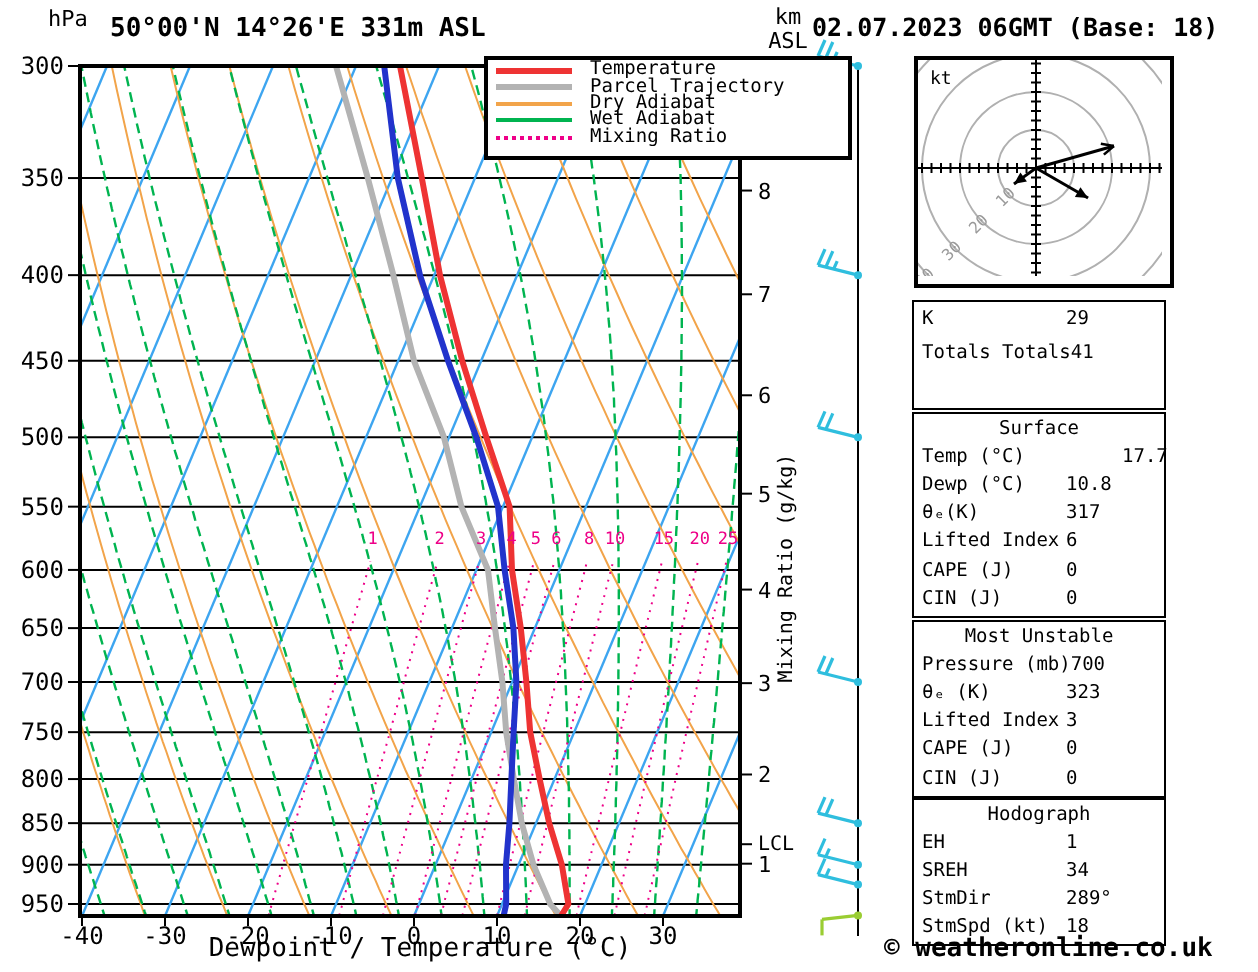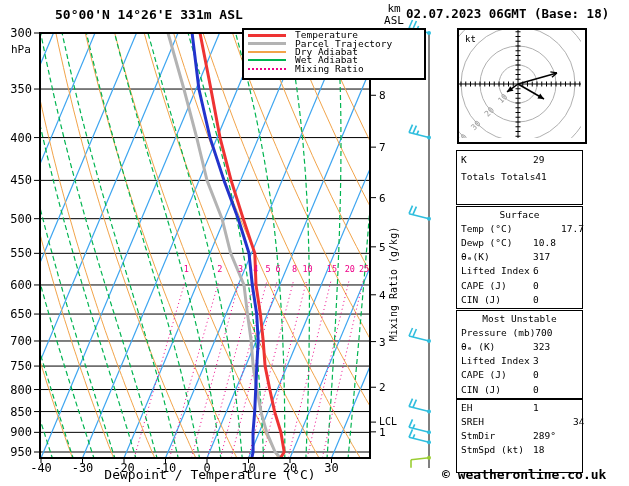--- a/index.html
+++ b/index.html
@@ -2,21 +2,21 @@
 <html><head>
 <meta charset="utf-8">
 <style>
   html,body{margin:0;padding:0;background:#fff;}
   #stage{position:relative;width:629px;height:486px;background:#fff;overflow:hidden;
          font-family:"DejaVu Sans Mono",monospace;color:#000;}
   .abs{position:absolute;}
   .lbl{white-space:pre;}
   #station-title{left:55px;top:7px;font-size:13px;font-weight:bold;}
   #datetime{left:406px;top:6px;font-size:12.5px;font-weight:bold;}
-  #hpa-label{left:11px;top:3px;font-size:11px;margin-top:40px;}
+  #hpa-label{left:24px;top:3px;font-size:11px;}
   #kmasl{left:376px;top:3px;width:36px;text-align:center;font-size:11px;line-height:12px;}
   #xaxis-label{left:60px;top:467px;width:300px;text-align:center;font-size:13px;}
   #mixing-label{left:330px;top:277px;width:130px;height:14px;text-align:center;font-size:10px;
                 transform:rotate(-90deg);}
   #legend{left:242px;top:28px;width:184px;height:52px;border:2px solid #000;background:#fff;
           box-sizing:border-box;padding-top:1px;}
   .legrow{display:flex;align-items:center;height:8.4px;}
   .legsample{width:38px;margin-left:4px;flex:0 0 38px;}
   .leglabel{margin-left:9px;font-size:9.5px;line-height:8px;}
   #hodo-box{left:457px;top:28px;width:126px;height:112px;border:2px solid #000;background:#fff;}
@@ -409,25 +409,26 @@
         <div class="prow" style="height: 14.2px;">
           <span class="plab">CAPE (J)</span>
           <span class="pval">0</span>
         </div>
         <div class="prow" style="height: 14.2px;">
           <span class="plab">CIN (J)</span>
           <span class="pval">0</span>
         </div>
       </div>
       <div class="panel" style="top: 399px; height: 74px;">
+        <div class="prow ptitle" style="height: 14px;">Hodograph</div>
         <div class="prow" style="height: 14px;">
           <span class="plab">EH</span>
           <span class="pval">1</span>
         </div>
-        <div class="prow" style="height: 14px; gap: 40px;">
+        <div class="prow" style="height: 14px;">
           <span class="plab">SREH</span>
           <span class="pval">34</span>
         </div>
         <div class="prow" style="height: 14px;">
           <span class="plab">StmDir</span>
           <span class="pval">289°</span>
         </div>
         <div class="prow" style="height: 14px;">
           <span class="plab">StmSpd (kt)</span>
           <span class="pval">18</span>

